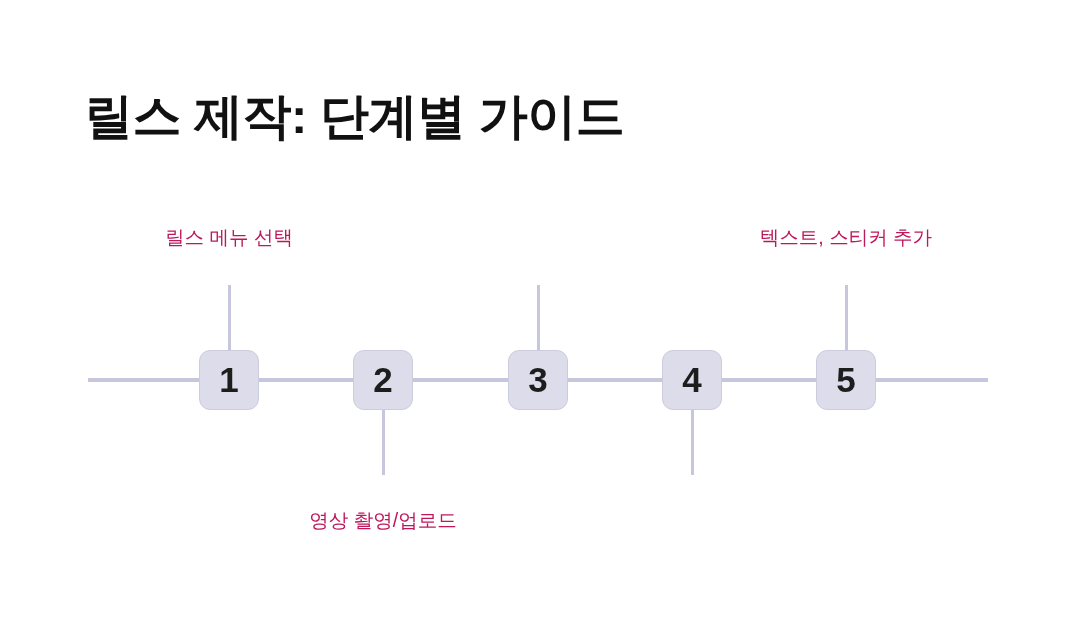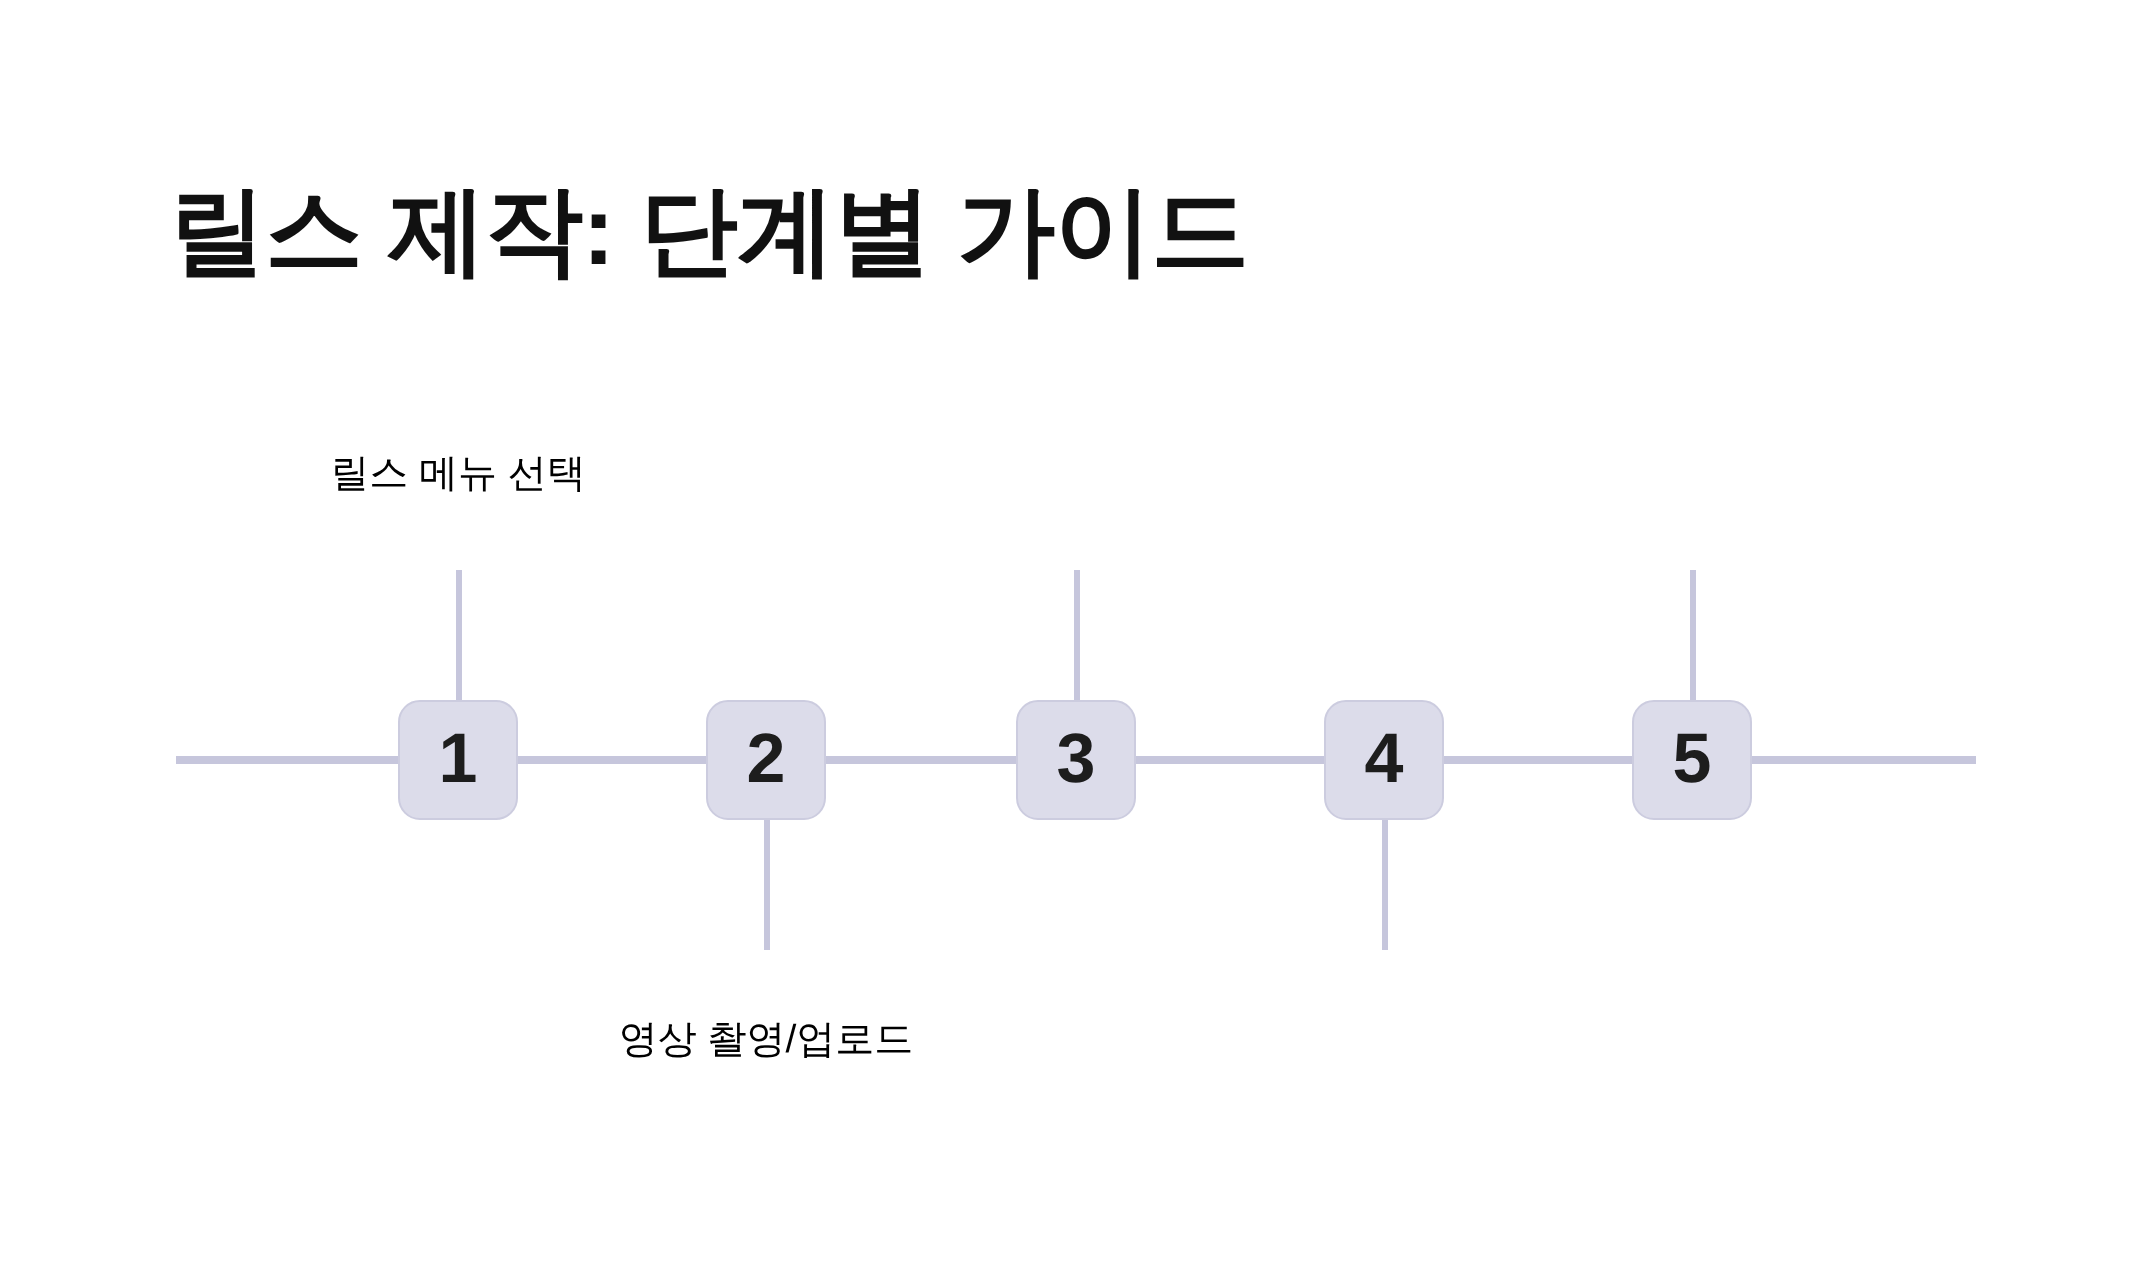--- a/index.html
+++ b/index.html
@@ -80,21 +80,21 @@
   }
   .stem-down {
     top: 409px;
     height: 66px;
   }
 
   
   .label {
     position: absolute;
     font-size: 19.5px;
-    color: #000000;
+    color: #be185d;
     white-space: nowrap;
     transform: translateX(-50%);
     line-height: 1.3;
   }
   .label-above { top: 225px; }
   .label-below { top: 508px; }
 </style>
 </head>
 <body>
 
@@ -123,14 +123,15 @@
 
   <div class="stem stem-down" style="left:690.5px;"></div>
   <div class="node" style="left:662px;">
     <span class="node-number">4</span>
   </div>
 
   <div class="stem stem-up" style="left:844.5px;"></div>
   <div class="node" style="left:816px;">
     <span class="node-number">5</span>
   </div>
+  <div class="label label-above" style="left:846px;">텍스트, 스티커 추가</div>
 
 </div>
 
 </body></html>

